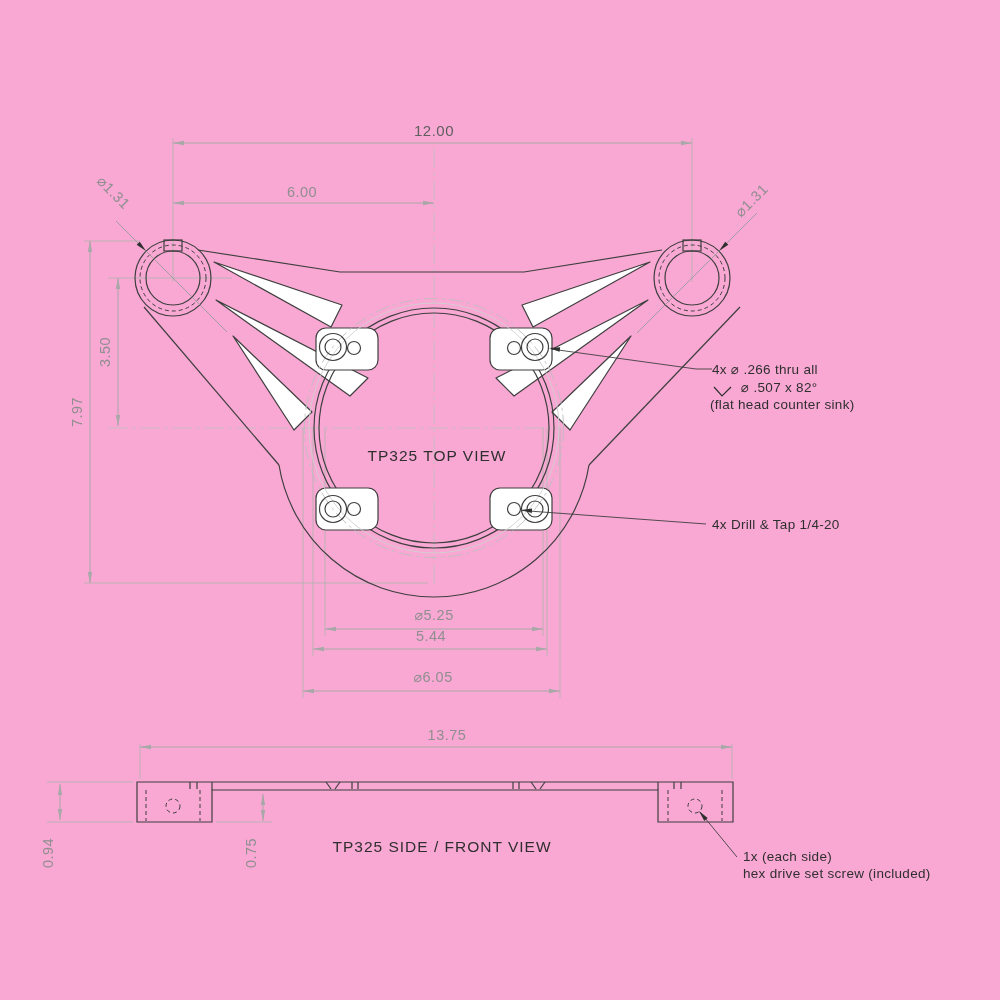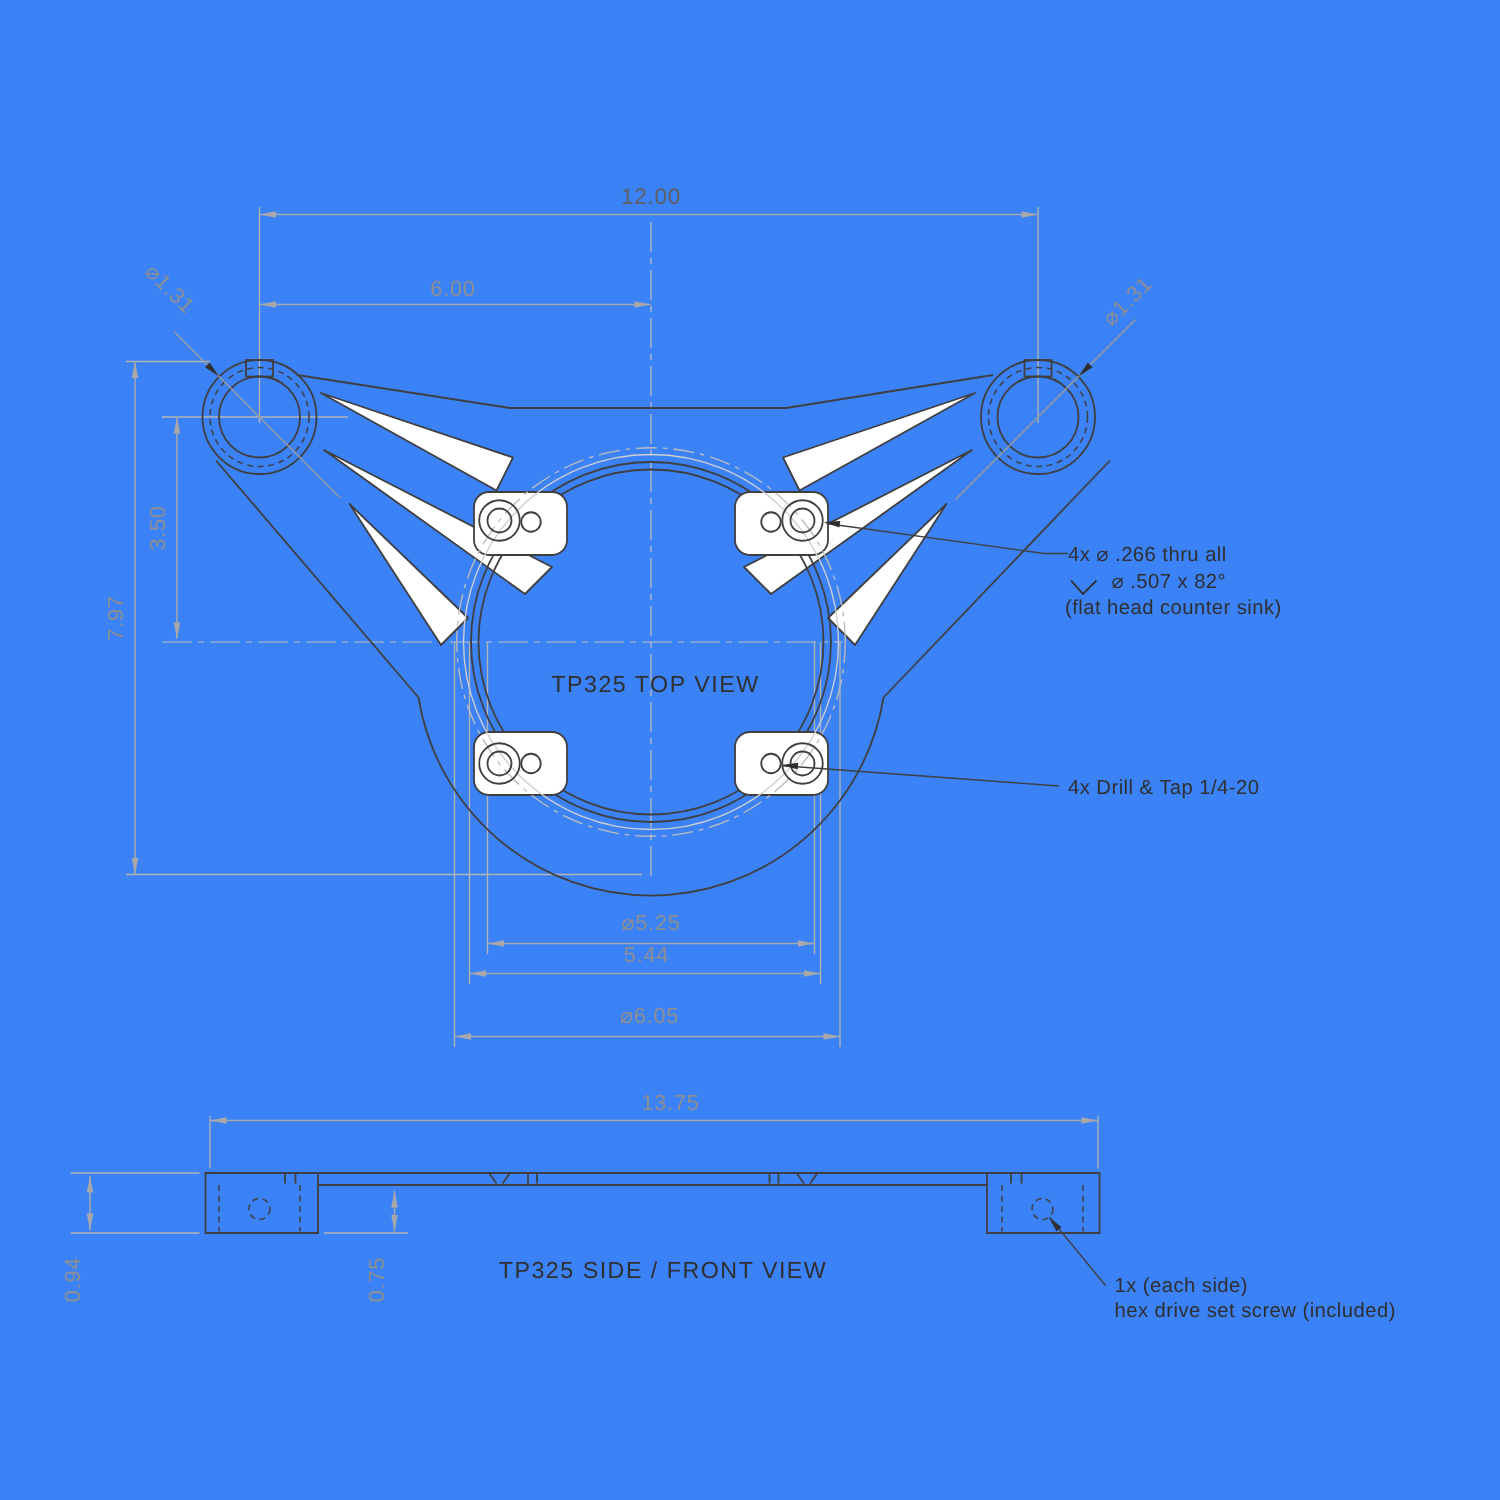--- a/index.html
+++ b/index.html
@@ -1,16 +1,16 @@
 <!DOCTYPE html>
 <html><head>
 <meta charset="utf-8">
 <style>
   html,body{margin:0;padding:0;background:#ffffff;}
-  .page{width:1000px;height:1000px;position:relative;background:#3b82f6;overflow:hidden;
+  .page{width:1000px;height:1000px;position:relative;background:#f9a8d4;overflow:hidden;
         font-family:"Liberation Sans","DejaVu Sans",sans-serif;}
   svg text{font-family:"Liberation Sans","DejaVu Sans",sans-serif;}
   .dim-text{fill:#8f8f8f;font-size:14.5px;letter-spacing:0.5px;}
   .dim-text-primary{fill:#5f5f5f;font-size:15px;letter-spacing:0.5px;}
   .note-text{fill:#2f2f2f;font-size:13.5px;letter-spacing:0.3px;}
   .title-text{fill:#2f2f2f;font-size:15.5px;letter-spacing:1px;}
   .outline{stroke:#3f3f3f;stroke-width:1.2;fill:none;}
   .outline-fill{stroke:#3f3f3f;stroke-width:1.2;fill:#ffffff;stroke-linejoin:round;}
   .hidden-line{stroke:#3f3f3f;stroke-width:1;fill:none;stroke-dasharray:4 3;}
   .dimline{stroke:#a8a8a8;stroke-width:1;fill:none;}

